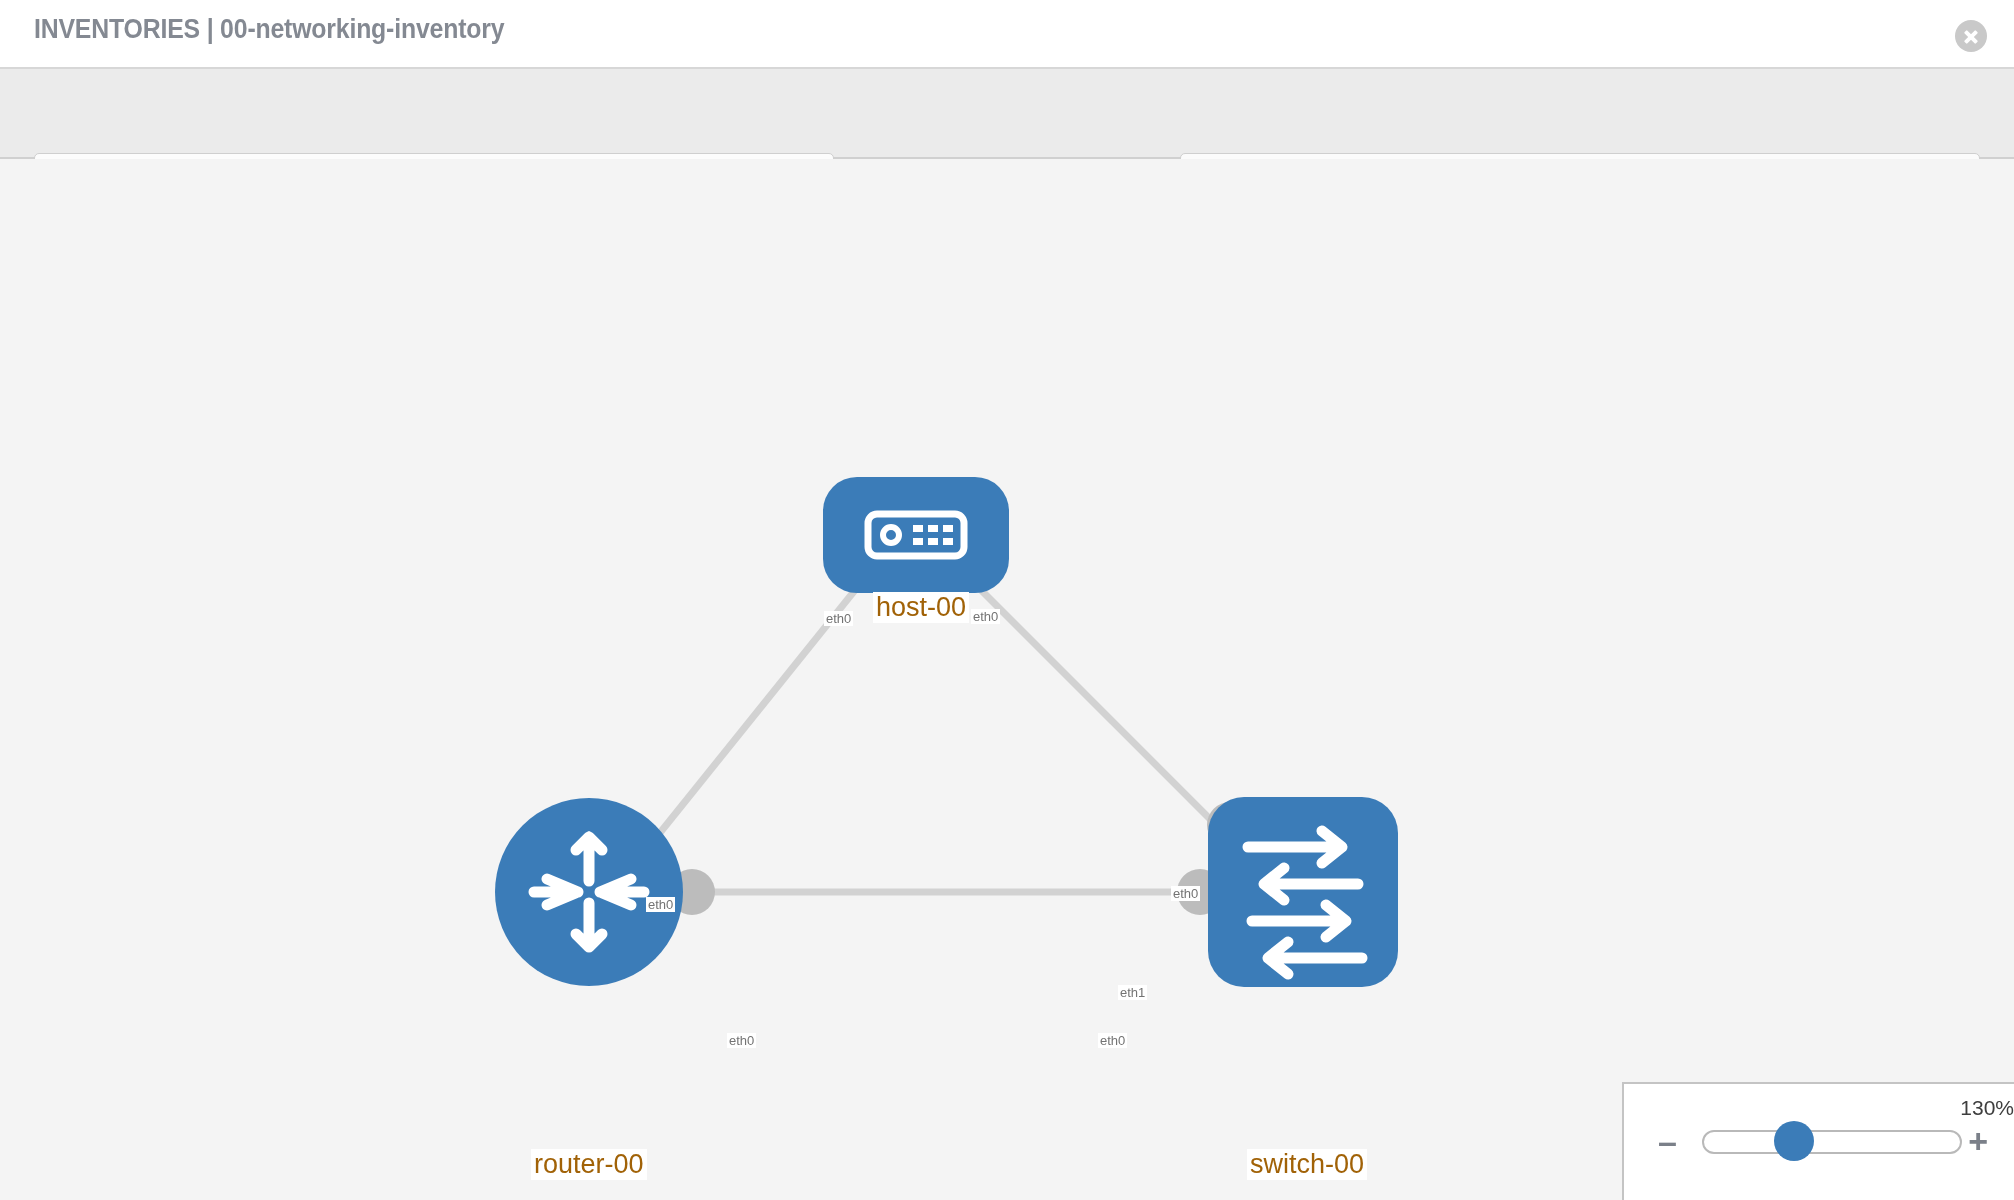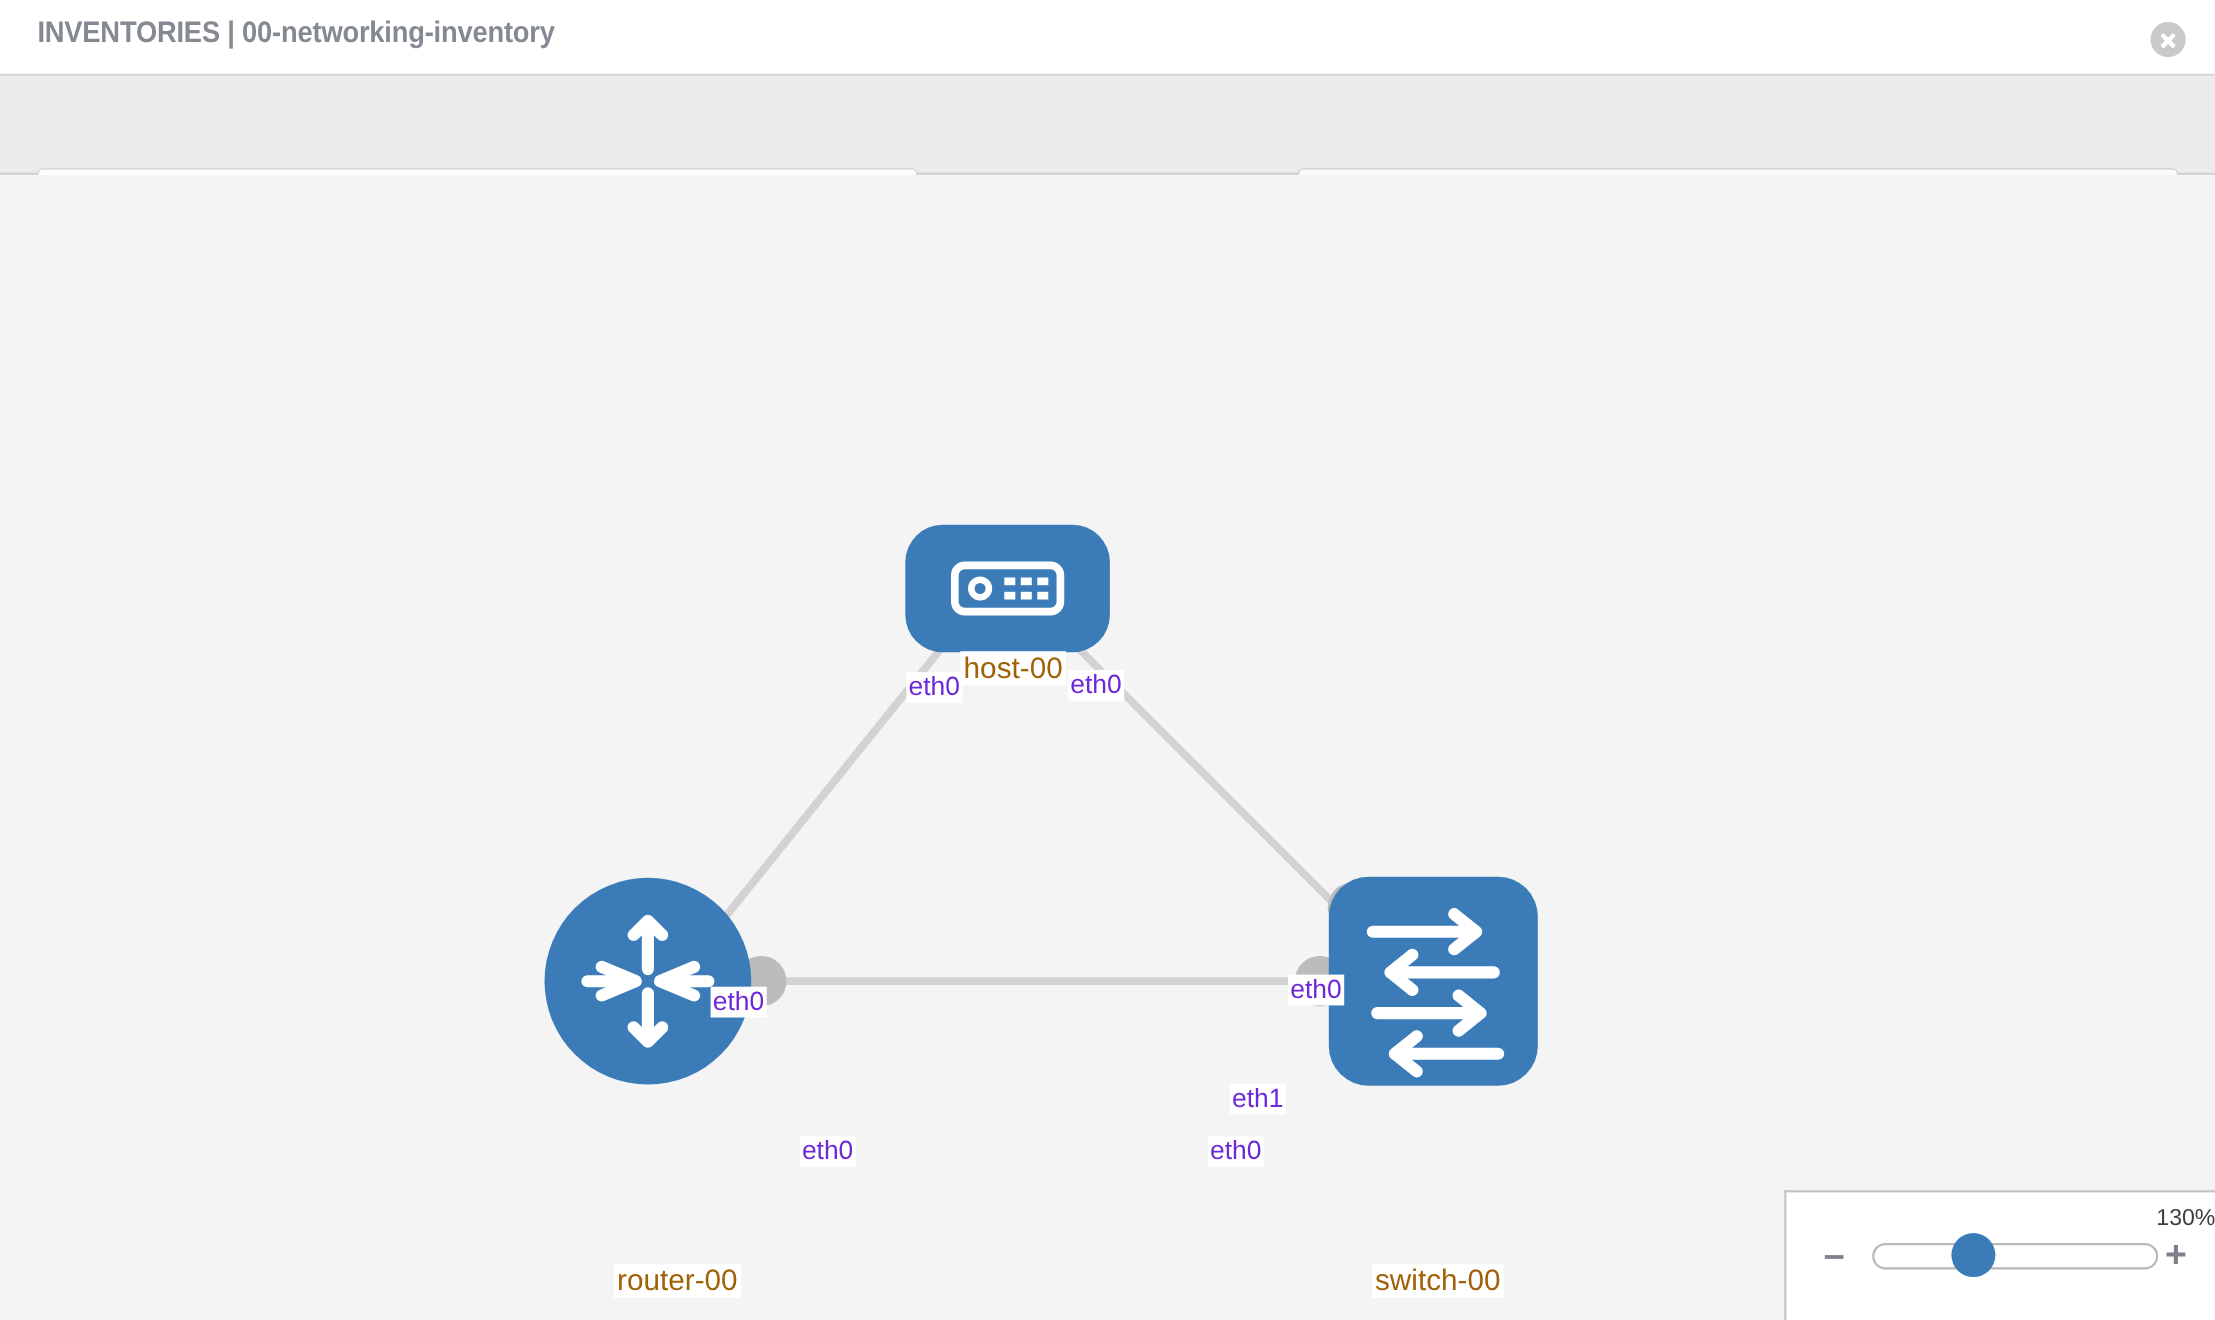--- a/index.html
+++ b/index.html
@@ -100,21 +100,21 @@
 
   .node-label {
     position: absolute;
     font-size: 27px; color: #a16207;
     background: #ffffff;
     white-space: nowrap;
     padding: 0 3px;
   }
   .edge-label {
     position: absolute;
-    font-size: 24px; color: #6d28d9;
+    font-size: 13px; color: #737373;
     background: #ffffff;
     white-space: nowrap;
     padding: 0 2px;
   }
 
   
   .zoom-panel {
     position: absolute; left: 1622px; top: 1082px;
     width: 392px; height: 118px;
     background: #ffffff;
@@ -229,21 +229,21 @@
         <g stroke="#ffffff" stroke-width="11" stroke-linecap="round" stroke-linejoin="round" fill="none">
           <path d="M1248 688 L1340 688 M1322 672 L1342 688 L1322 704"></path>
           <path d="M1358 725 L1266 725 M1284 709 L1264 725 L1284 741"></path>
           <path d="M1252 762 L1344 762 M1326 746 L1346 762 L1326 778"></path>
           <path d="M1362 799 L1270 799 M1288 783 L1268 799 L1288 815"></path>
         </g>
       </g>
     </svg>
 
     <div class="node-label" style="left:873px; top:433px;">host-00</div>
-    <div class="node-label" style="left:558px; top:990px;">router-00</div>
+    <div class="node-label" style="left:531px; top:990px;">router-00</div>
     <div class="node-label" style="left:1247px; top:990px;">switch-00</div>
 
     <div class="edge-label" style="left:824px;  top:452px;">eth0</div>
     <div class="edge-label" style="left:971px;  top:450px;">eth0</div>
     <div class="edge-label" style="left:646px;  top:738px;">eth0</div>
     <div class="edge-label" style="left:1171px; top:727px;">eth0</div>
     <div class="edge-label" style="left:727px;  top:874px;">eth0</div>
     <div class="edge-label" style="left:1098px; top:874px;">eth0</div>
     <div class="edge-label" style="left:1118px; top:826px;">eth1</div>
 

